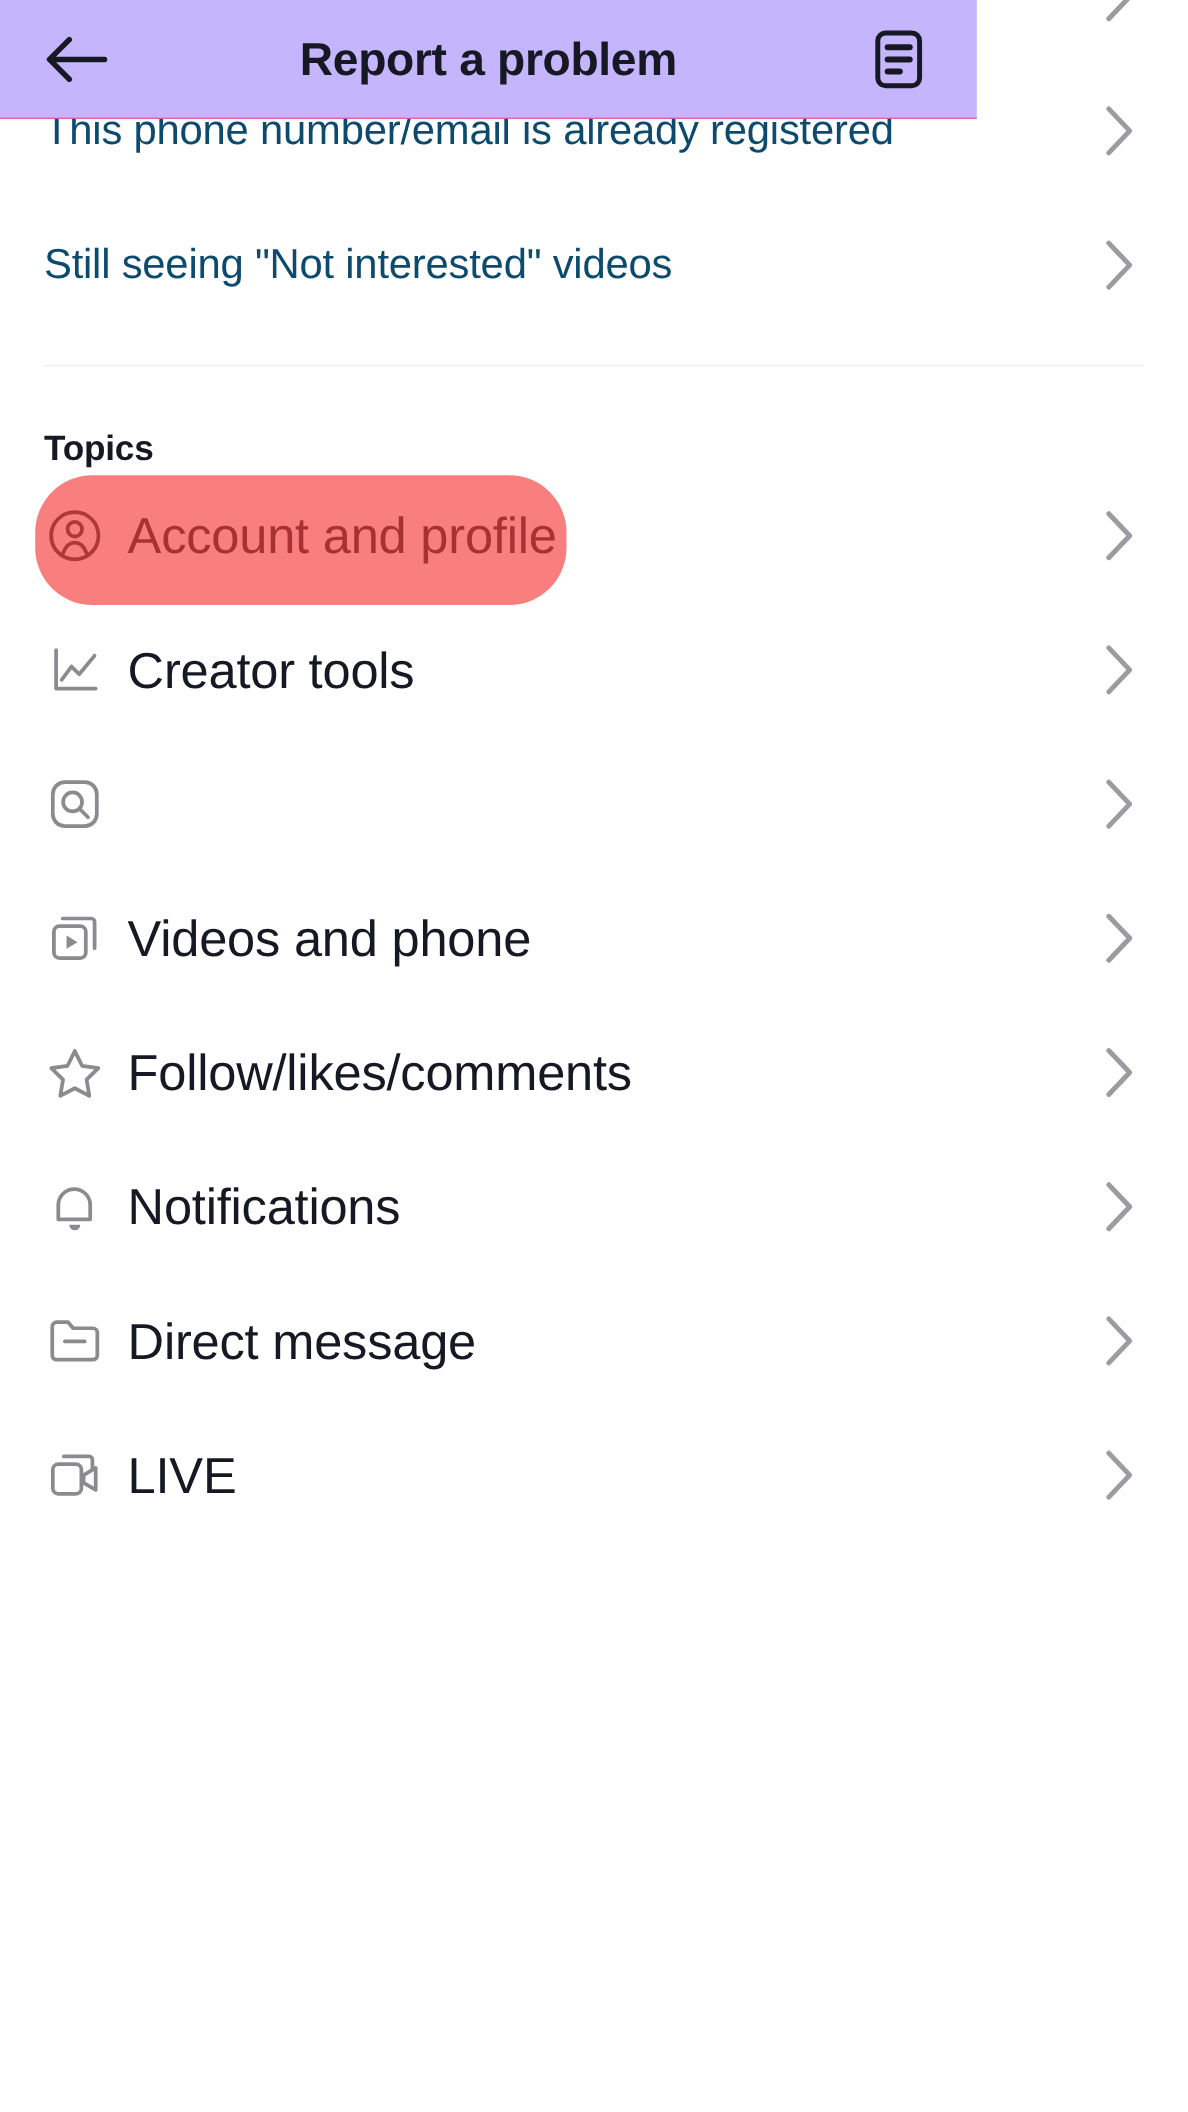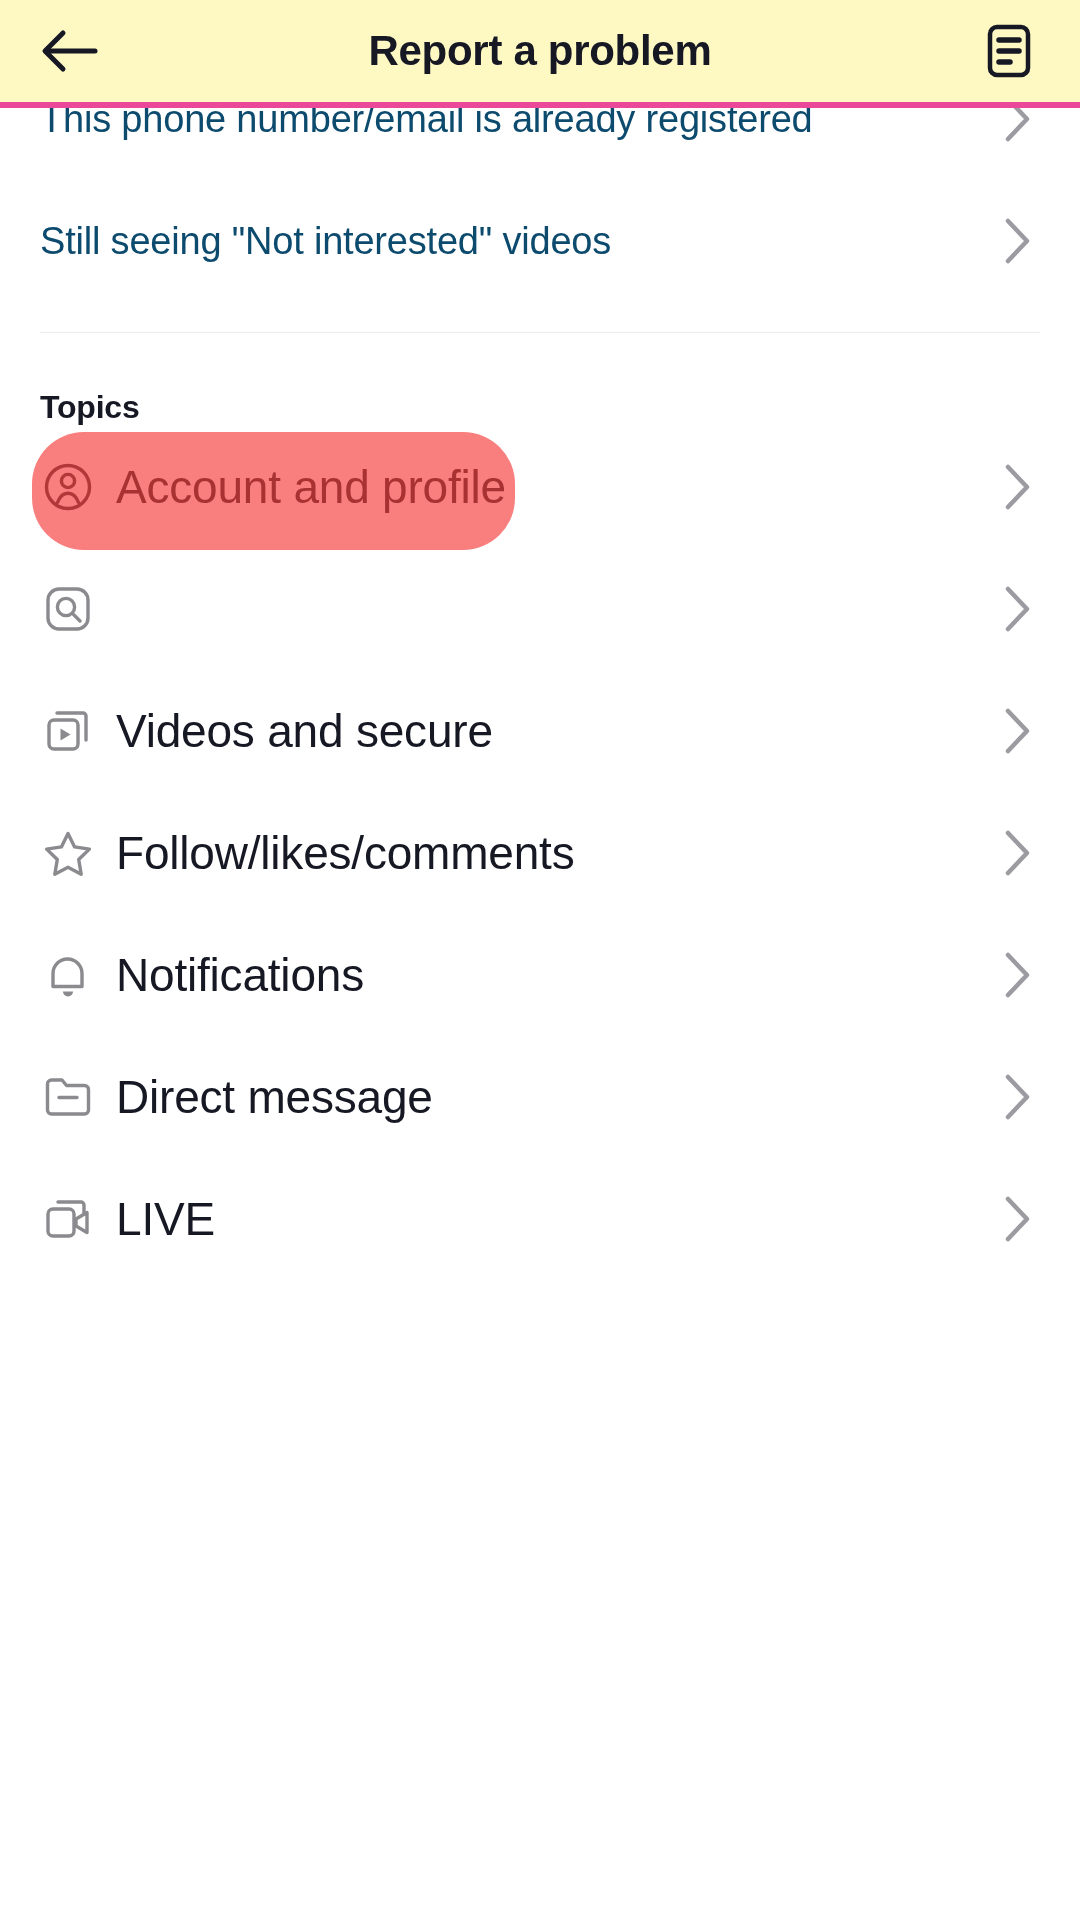--- a/index.html
+++ b/index.html
@@ -13,24 +13,24 @@
     font-family: "Liberation Sans", sans-serif;
     -webkit-font-smoothing: antialiased;
     overflow: hidden;
     position: relative;
   }
 
   
   .header {
     position: absolute;
     top: 0; left: 0;
-    width: 1080px;
+    width: 888px;
     height: 108px;
-    background: #fef9c3;
-    border-bottom: 6px solid #ec4899;
+    background: #c4b5fd;
+    border-bottom: 1px solid #ec4899;
     box-sizing: border-box;
     display: flex;
     align-items: center;
     z-index: 20;
   }
   .hdr-back {
     position: absolute;
     left: 32px;
     top: 50%;
     transform: translateY(-50%);
@@ -211,20 +211,34 @@
         </svg>
       </span>
       <span class="topic-label">Account and profile</span>
       <span class="row-chevron">
         <svg class="ico" width="28" height="46" viewBox="0 0 28 46" fill="none">
           <path d="M4 3 L23 23 L4 43" stroke="#9b9ba1" stroke-width="4.5" stroke-linecap="round" stroke-linejoin="round"></path>
         </svg>
       </span>
     </div>
 
+    <div class="topic-row">
+      <span class="topic-icon">
+        <svg class="ico" width="52" height="52" viewBox="0 0 52 52" fill="none" stroke="#8a8a8f" stroke-width="3.4" stroke-linecap="round" stroke-linejoin="round">
+          <path d="M9 8 V43 H45"></path>
+          <path d="M14 35 L23 23 L30 30 L44 13"></path>
+        </svg>
+      </span>
+      <span class="topic-label">Creator tools</span>
+      <span class="row-chevron">
+        <svg class="ico" width="28" height="46" viewBox="0 0 28 46" fill="none">
+          <path d="M4 3 L23 23 L4 43" stroke="#9b9ba1" stroke-width="4.5" stroke-linecap="round" stroke-linejoin="round"></path>
+        </svg>
+      </span>
+    </div>
 
     <div class="topic-row">
       <span class="topic-icon">
         <svg class="ico" width="52" height="52" viewBox="0 0 52 52" fill="none" stroke="#8a8a8f" stroke-width="3.4">
           <rect x="6" y="6" width="40" height="40" rx="11"></rect>
           <circle cx="24" cy="24" r="8.6"></circle>
           <path d="M30.4 30.4 L38 38" stroke-linecap="round"></path>
         </svg>
       </span>
       <span class="row-chevron">
@@ -235,21 +249,21 @@
     </div>
 
     <div class="topic-row">
       <span class="topic-icon">
         <svg class="ico" width="52" height="52" viewBox="0 0 52 52" fill="none" stroke="#8a8a8f" stroke-width="3.4" stroke-linejoin="round">
           <path d="M15 8 H41 a3 3 0 0 1 3 3 V35" stroke-linecap="round"></path>
           <rect x="7" y="15" width="29" height="29" rx="5"></rect>
           <path d="M18.5 23.5 L28.5 29.5 L18.5 35.5 Z" fill="#8a8a8f" stroke="none"></path>
         </svg>
       </span>
-      <span class="topic-label">Videos and secure</span>
+      <span class="topic-label">Videos and phone</span>
       <span class="row-chevron">
         <svg class="ico" width="28" height="46" viewBox="0 0 28 46" fill="none">
           <path d="M4 3 L23 23 L4 43" stroke="#9b9ba1" stroke-width="4.5" stroke-linecap="round" stroke-linejoin="round"></path>
         </svg>
       </span>
     </div>
 
     <div class="topic-row">
       <span class="topic-icon">
         <svg class="ico" width="52" height="52" viewBox="0 0 52 52" fill="none" stroke="#8a8a8f" stroke-width="3.4" stroke-linejoin="round">

